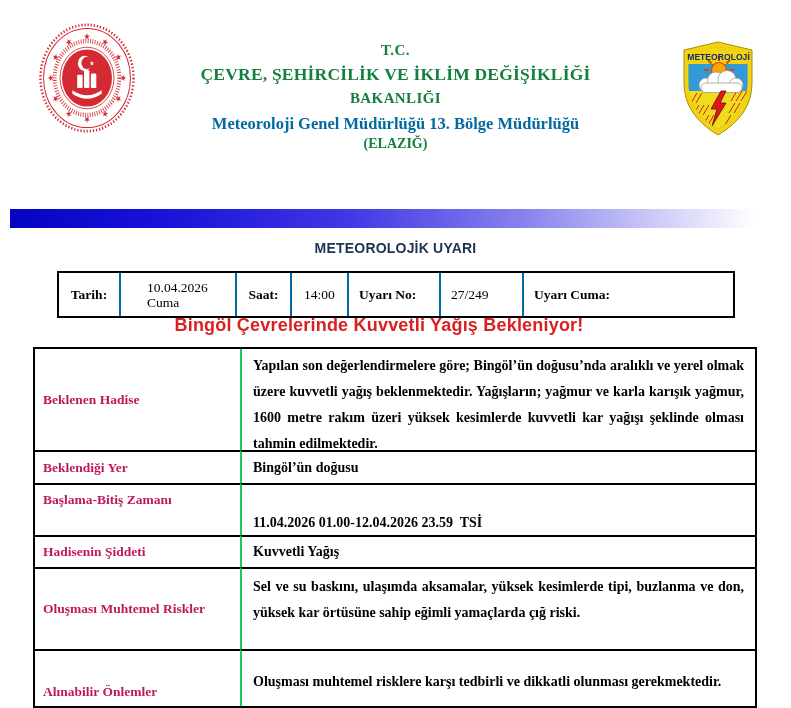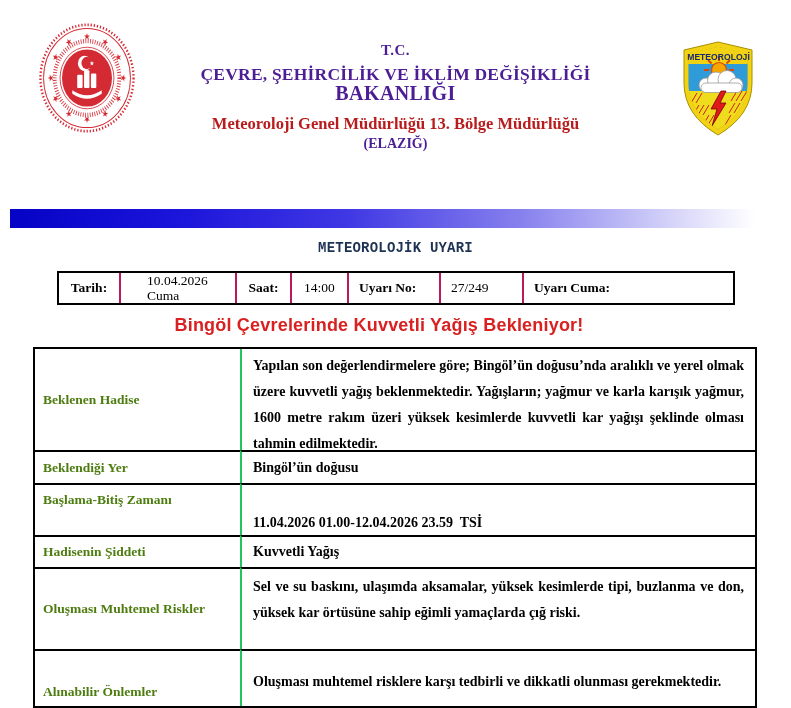--- a/index.html
+++ b/index.html
@@ -1,44 +1,44 @@
 <!DOCTYPE html>
 <html><head>
 <meta charset="utf-8">
 <style>
   html,body{margin:0;padding:0;background:#ffffff;}
   .page{
     position:relative;width:791px;height:708px;background:#ffffff;overflow:hidden;
     font-family:"Liberation Serif", serif;color:#000;
   }
   
-  .hdr-line{position:absolute;left:0;width:791px;text-align:center;font-weight:bold;color:#4c1d95;}
+  .hdr-line{position:absolute;left:0;width:791px;text-align:center;font-weight:bold;color:#15803d;}
   .hdr-tc{top:42px;font-size:15px;letter-spacing:.5px;}
   .hdr-ministry{top:64px;font-size:17.5px;letter-spacing:.2px;}
-  .hdr-bakanlik{top:82px;font-size:20px;letter-spacing:.4px;}
-  .hdr-mgm{top:114px;font-size:16.5px;color:#b91c1c;}
+  .hdr-bakanlik{top:90px;font-size:15px;letter-spacing:.4px;}
+  .hdr-mgm{top:114px;font-size:16.5px;color:#0369a1;}
   .hdr-city{top:136px;font-size:14px;}
   .seal{position:absolute;left:38px;top:22px;}
   .shield{position:absolute;left:683px;top:40px;}
   
   .grad-bar{
     position:absolute;left:10px;top:209px;width:752px;height:19px;
     background:linear-gradient(90deg,#0503c6 0%,#1b14da 22%,#4038e4 45%,#8781ee 68%,#c9c7f7 85%,#ffffff 99%);
   }
   
   .met-uyari{
     position:absolute;left:0;top:240px;width:791px;text-align:center;
-    font-family:Liberation Mono, monospace;font-weight:bold;font-size:14px;color:#1E3254;letter-spacing:.2px;
+    font-family:Liberation Sans, sans-serif;font-weight:bold;font-size:14px;color:#1E3254;letter-spacing:.2px;
   }
   
   .info-table{
-    position:absolute;left:57px;top:271px;width:678px;height:34px;
+    position:absolute;left:57px;top:271px;width:678px;height:47px;
     display:flex;border:2px solid #000;box-sizing:border-box;background:#fff;
   }
-  .info-cell{box-sizing:border-box;border-left:2px solid #be185d;display:flex;flex-direction:column;justify-content:center;font-size:13.5px;}
+  .info-cell{box-sizing:border-box;border-left:2px solid #0369a1;display:flex;flex-direction:column;justify-content:center;font-size:13.5px;}
   .info-cell:first-child{border-left:none;}
   .info-label{font-weight:bold;}
   .ic-center{align-items:center;text-align:center;}
   .ic-left{padding-left:10px;}
   .ic-date{padding-left:26px;line-height:15px;}
   .w-tarih{width:60px;} .w-date{width:116px;} .w-saat{width:55px;} .w-time{width:57px;}
   .w-uyarino{width:92px;} .w-no{width:83px;} .w-kodu{width:120px;} .w-kodval{width:95px;}
   
   .alert-title{
     position:absolute;left:0;top:315px;width:758px;text-align:center;
@@ -48,21 +48,21 @@
   .detail-table{
     position:absolute;left:33px;top:347px;width:724px;height:361px;
     border:2.5px solid #000;box-sizing:border-box;background:#fff;
     display:grid;grid-template-columns:205px 1fr;
     grid-template-rows:101px 33px 52px 32px 82px 1fr;
   }
   .dt-cell{box-sizing:border-box;border-top:2px solid #000;}
   .dt-cell.first-row{border-top:none;}
   .dt-label{
     display:flex;align-items:center;padding-left:8px;padding-right:4px;
-    font-weight:bold;font-size:13.5px;color:#4d7c0f;
+    font-weight:bold;font-size:13.5px;color:#be185d;
   }
   .dt-value{
     border-left:2px solid #22c55e;font-weight:bold;font-size:14px;color:#000;
     padding-left:11px;padding-right:11px;
   }
   .dt-label.top-align{align-items:flex-start;padding-top:7px;}
   .dt-label.low-align{padding-top:26px;}
   .v-paragraph{padding-top:4px;text-align:justify;line-height:26px;}
   .v-middle{display:flex;align-items:center;}
   .v-bottom{display:flex;align-items:flex-end;padding-bottom:4px;}

